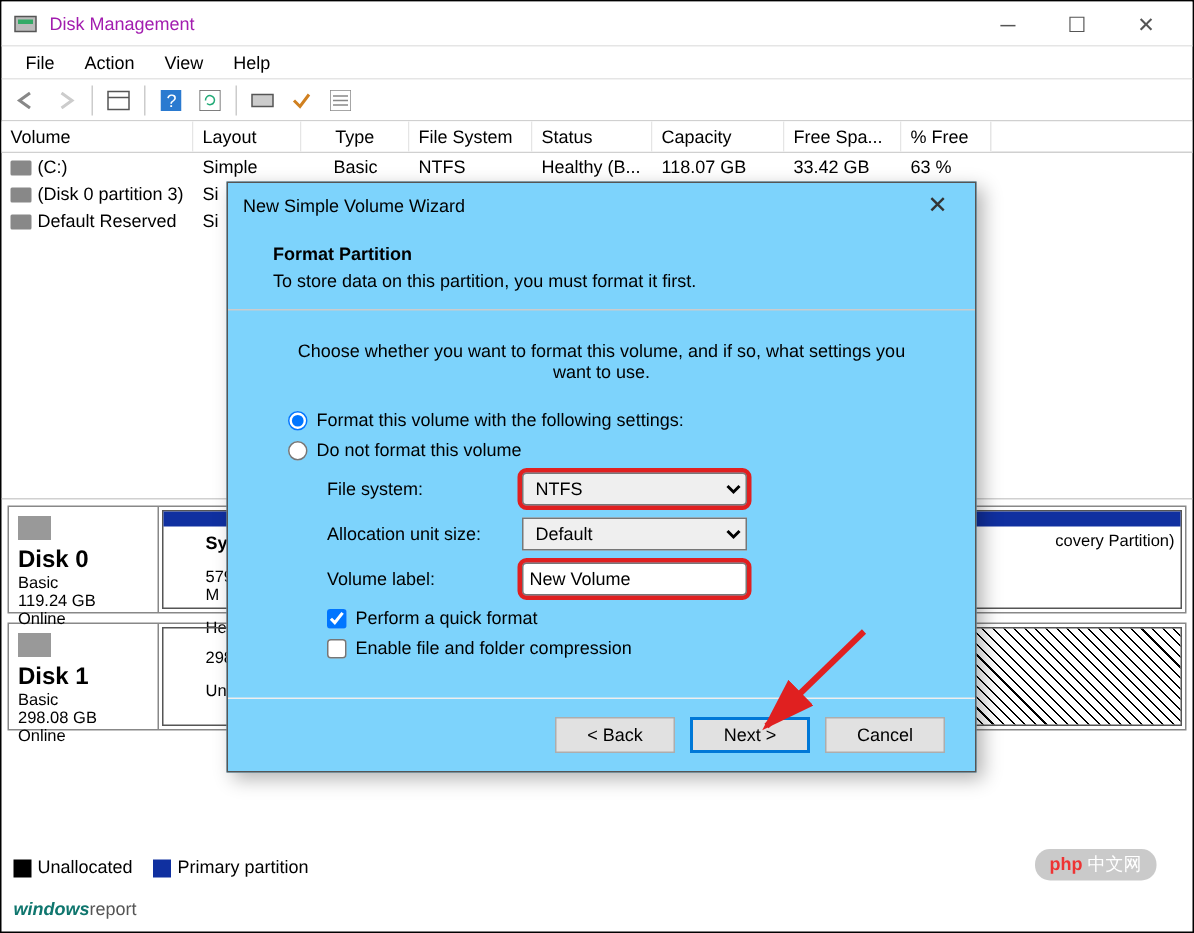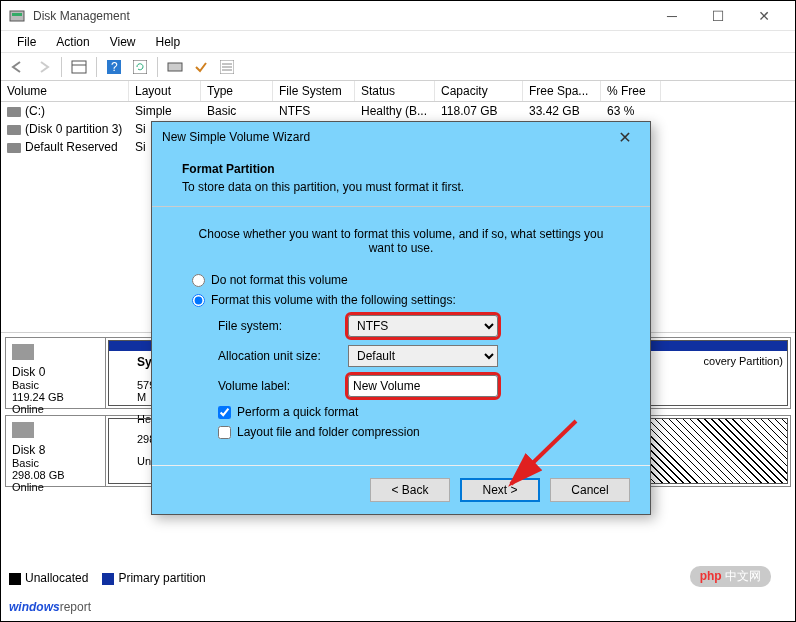--- a/index.html
+++ b/index.html
@@ -1,21 +1,21 @@
 <!DOCTYPE html>
 <html><head>
 <meta charset="utf-8">
 <style>
 * { box-sizing: border-box; margin: 0; padding: 0; font-family: "Segoe UI", Tahoma, sans-serif; font-size: 12px; }
 body { background: #fff; width: 796px; height: 622px; position: relative; overflow: hidden; border: 1px solid #000; }
 
 
 .titlebar { height: 30px; background: #fff; display: flex; align-items: center; padding: 0 8px; border-bottom: 1px solid #e5e5e5; }
 .titlebar .app-icon { width: 16px; height: 16px; margin-right: 8px; display: inline-block; }
-.titlebar .title { flex: 1; font-size: 12px; color: #404040; }
+.titlebar .title { flex: 1; font-size: 12px; color: #a21caf; }
 .titlebar .win-controls { display: flex; }
 .titlebar .win-btn { width: 46px; height: 30px; display: flex; align-items: center; justify-content: center; color: #555; font-size: 14px; }
 
 
 .menubar { height: 22px; display: flex; align-items: center; padding: 0 6px; border-bottom: 1px solid #e5e5e5; }
 .menubar span { padding: 2px 10px; }
 
 
 .toolbar { height: 28px; display: flex; align-items: center; padding: 0 6px; border-bottom: 1px solid #d0d0d0; gap: 4px; }
 .toolbar .tbtn { width: 22px; height: 22px; display: flex; align-items: center; justify-content: center; border: 1px solid transparent; }
@@ -25,47 +25,47 @@
 .vol-table { border-bottom: 1px solid #d0d0d0; }
 .vol-header { display: flex; background: #fff; border-bottom: 1px solid #d0d0d0; }
 .vol-header .col { padding: 3px 6px; border-right: 1px solid #e5e5e5; background: #fff; font-size: 12px; }
 .vol-rows { height: 230px; overflow: hidden; }
 .vol-row { display: flex; padding: 1px 0; }
 .vol-row .cell { padding: 1px 6px; font-size: 12px; white-space: nowrap; overflow: hidden; }
 .disk-icon { display: inline-block; width: 14px; height: 10px; background: #888; margin-right: 4px; vertical-align: middle; border-radius: 1px; }
 
 .col-vol, .cell-vol { width: 128px; }
 .col-lay, .cell-lay { width: 72px; }
-.col-typ, .cell-typ { width: 72px; }
+.col-typ, .cell-typ { width: 72px; text-align: center; }
 .col-fs,  .cell-fs  { width: 82px; }
 .col-sta, .cell-sta { width: 80px; }
 .col-cap, .cell-cap { width: 88px; }
 .col-fre, .cell-fre { width: 78px; }
 .col-pfr, .cell-pfr { width: 60px; }
 
 
 .disk-map { padding: 4px; }
 .disk-row { display: flex; border: 1px solid #888; margin-bottom: 6px; background: #fff; height: 72px; }
 .disk-label { width: 100px; padding: 6px; border-right: 1px solid #888; position: relative; }
 .disk-label .dicon { width: 22px; height: 16px; background: #999; display: inline-block; margin-bottom: 2px; }
-.disk-label .dname { font-weight: normal; font-size: 12px; }
+.disk-label .dname { font-weight: bold; font-size: 16px; }
 .disk-label .dtxt { font-size: 11px; }
 .disk-parts { flex: 1; display: flex; }
 .part-box { border: 1px solid #555; margin: 2px; padding: 4px; position: relative; }
 .part-box .stripe { position: absolute; top: 0; left: 0; right: 0; height: 10px; }
 .part-box .ptxt { font-size: 11px; margin-top: 10px; margin-left: 24px; }
 .hatch { background: repeating-linear-gradient(45deg, #fff 0 4px, #000 4px 5px); }
 
 
 .legend { position: absolute; bottom: 36px; left: 8px; display: flex; gap: 14px; align-items: center; }
 .legend .sw { width: 12px; height: 12px; display: inline-block; margin-right: 4px; vertical-align: middle; }
 
 
 .wm-left { position: absolute; bottom: 6px; left: 8px; font-size: 16px; color: #333; }
-.wm-left .win { color: #1d4ed8; font-style: italic; font-weight: bold; }
+.wm-left .win { color: #0f766e; font-style: italic; font-weight: bold; }
 .wm-left .rep { color: #555; font-weight: 300; }
 .wm-right { position: absolute; bottom: 34px; right: 24px; background: rgba(180,180,180,0.7); color: #fff; padding: 2px 10px; border-radius: 10px; font-size: 12px; }
 
 
 .wizard { position: absolute; top: 120px; left: 150px; width: 500px; background: #7dd3fc; border: 1px solid #555; box-shadow: 4px 4px 12px rgba(0,0,0,0.3); }
 .wizard .w-title { height: 30px; display: flex; align-items: center; padding: 0 10px; }
 .wizard .w-title .t { flex: 1; font-size: 12px; }
 .wizard .w-title .x { font-size: 16px; color: #333; width: 30px; text-align: center; }
 .wizard .w-head { padding: 10px 30px 12px; border-bottom: 1px solid #ccc; }
 .wizard .w-head .h1 { font-weight: bold; margin-bottom: 4px; }
@@ -215,21 +215,21 @@
       </div>
       <div class="part-box" style="flex:1">
         <div class="stripe" style="background:#1030a0"></div>
         <div class="ptxt" style="text-align:right">covery Partition)</div>
       </div>
     </div>
   </div>
   <div class="disk-row">
     <div class="disk-label">
       <span class="dicon"></span>
-      <div class="dname">Disk 8</div>
+      <div class="dname">Disk 1</div>
       <div class="dtxt">Basic</div>
       <div class="dtxt">298.08 GB</div>
       <div class="dtxt">Online</div>
     </div>
     <div class="disk-parts">
       <div class="part-box" style="width:48px">
         <div class="ptxt">298.0</div>
         <div class="ptxt">Unallo</div>
       </div>
       <div class="part-box hatch" style="flex:1"></div>
@@ -255,26 +255,26 @@
     <span class="x">✕</span>
   </div>
   <div class="w-head">
     <div class="h1">Format Partition</div>
     <div>To store data on this partition, you must format it first.</div>
   </div>
   <div class="w-body">
     <div class="instr">Choose whether you want to format this volume, and if so, what settings you want to use.</div>
 
     <label class="radio-row">
+      <input type="radio" name="fmt" checked="" style="">
+      <span>Format this volume with the following settings:</span>
+    </label>
+    <label class="radio-row">
       <input type="radio" name="fmt" style="">
       <span>Do not format this volume</span>
-    </label>
-    <label class="radio-row">
-      <input type="radio" name="fmt" checked="" style="">
-      <span>Format this volume with the following settings:</span>
     </label>
 
     <div class="field-row">
       <span class="lbl">File system:</span>
       <select class="highlight-red">
         <option>NTFS</option>
       </select>
     </div>
     <div class="field-row">
       <span class="lbl">Allocation unit size:</span>
@@ -286,21 +286,21 @@
       <span class="lbl">Volume label:</span>
       <input type="text" class="highlight-red" value="New Volume" style="">
     </div>
 
     <label class="chk-row">
       <input type="checkbox" checked="" style="">
       <span>Perform a quick format</span>
     </label>
     <label class="chk-row">
       <input type="checkbox" style="">
-      <span>Layout file and folder compression</span>
+      <span>Enable file and folder compression</span>
     </label>
   </div>
   <div class="btns">
     <button class="btn">&lt; Back</button>
     <button class="btn primary">Next &gt;</button>
     <button class="btn">Cancel</button>
   </div>
 </div>
 
 <svg class="arrow" style="top:415px;left:495px" width="100" height="85">

